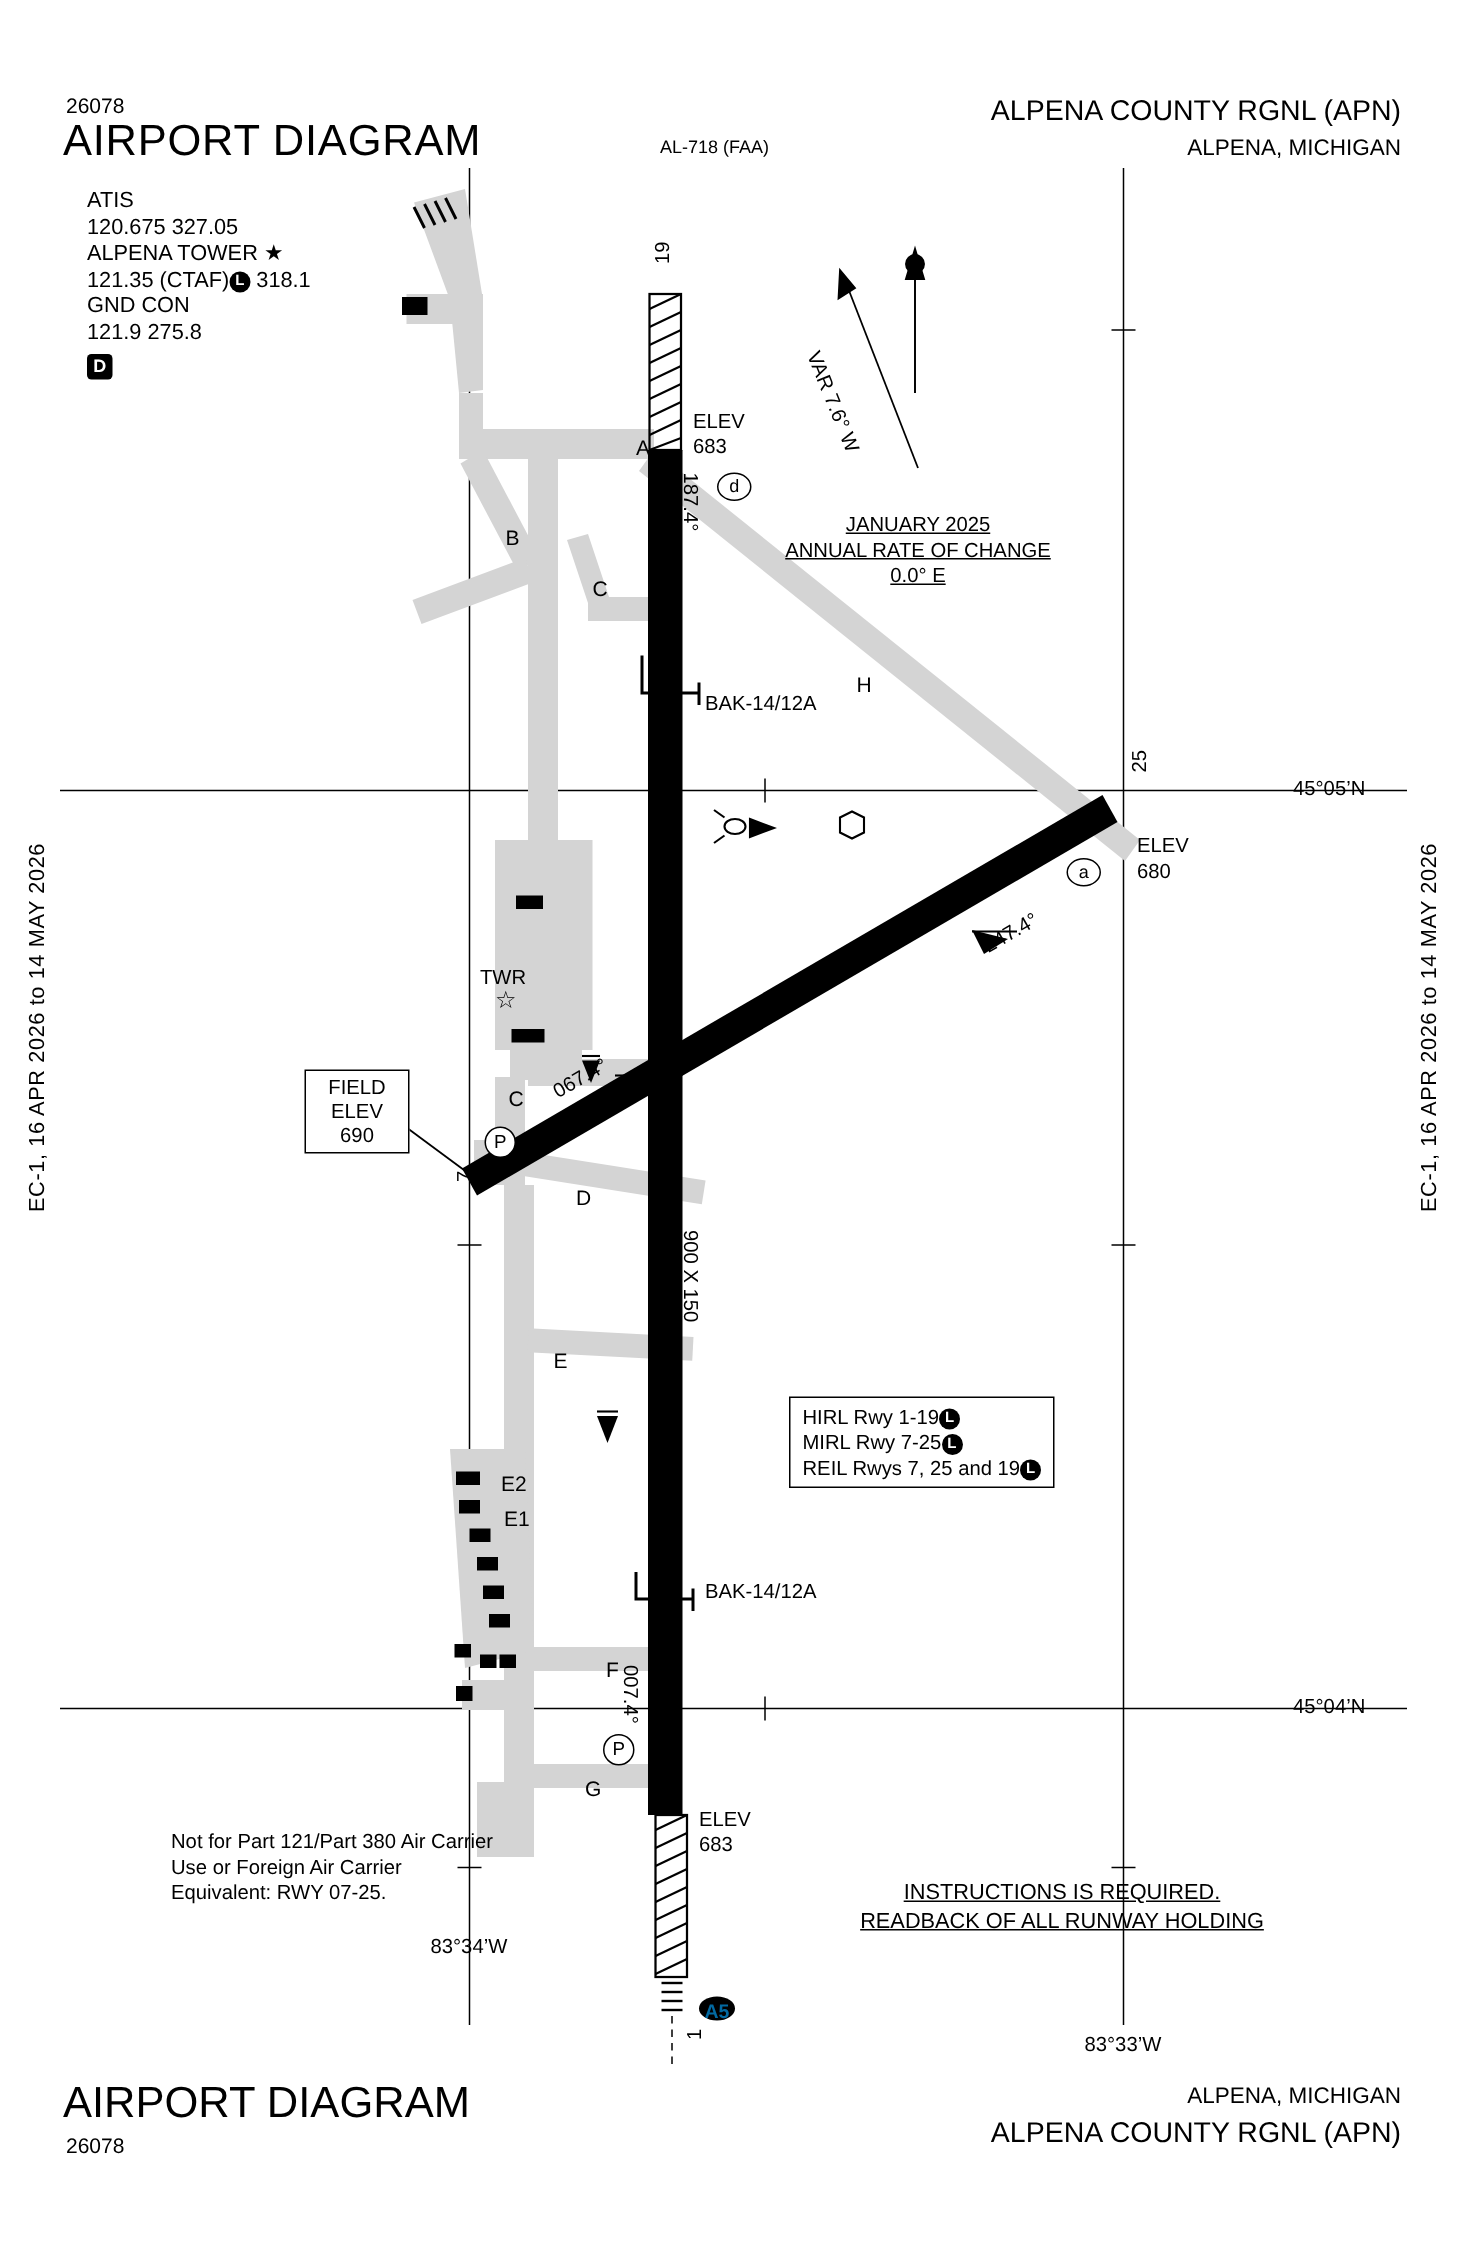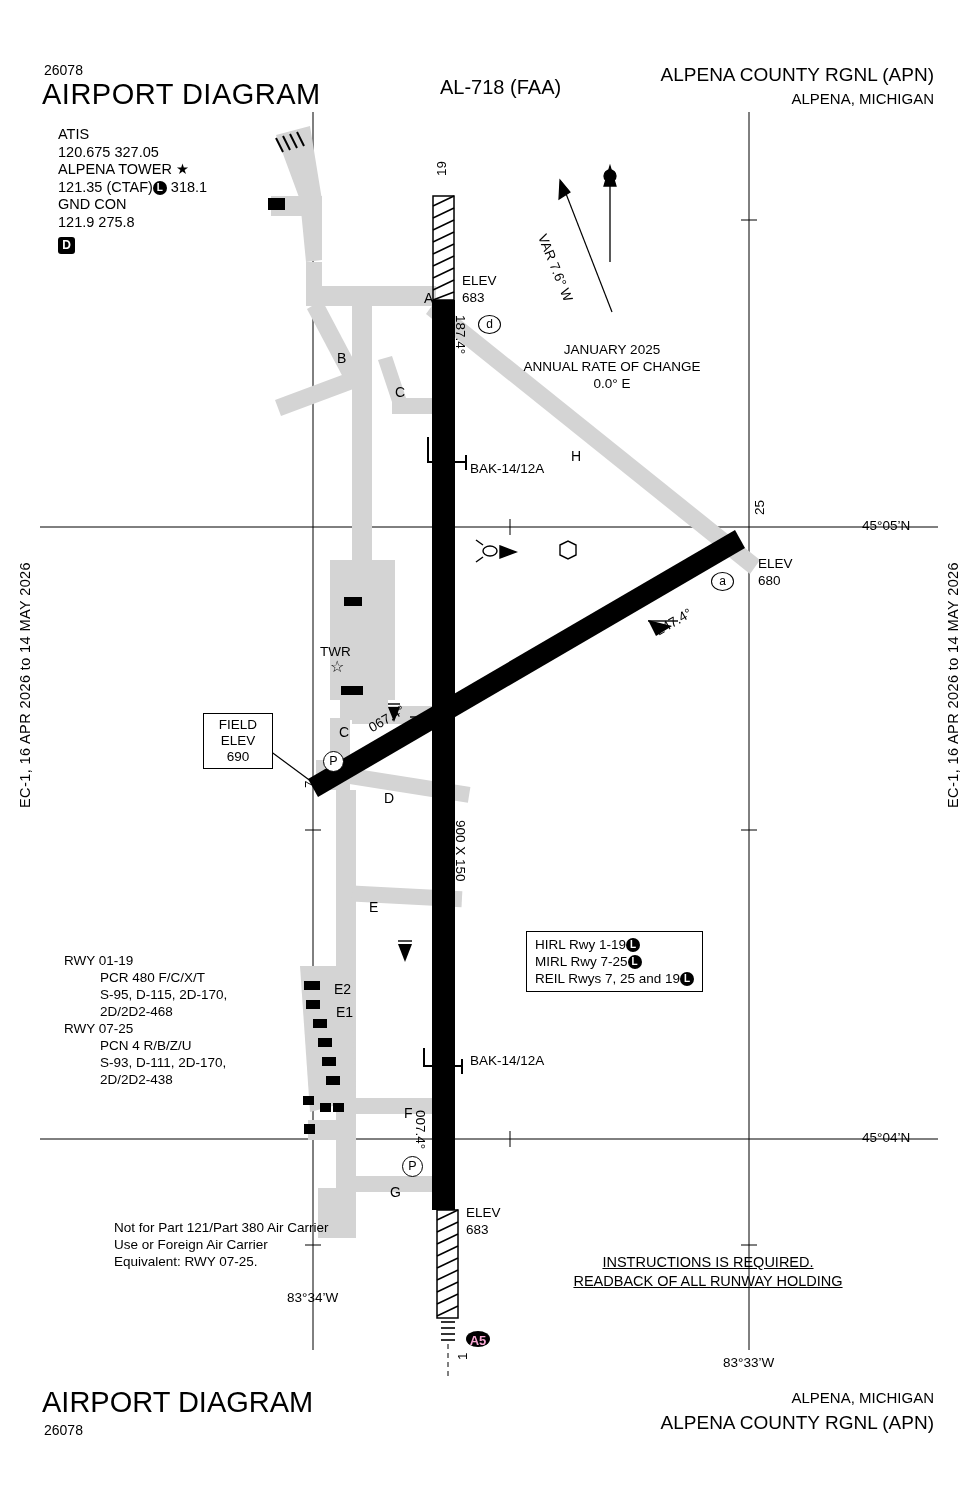--- a/index.html
+++ b/index.html
@@ -29,22 +29,22 @@
   .hdr-num {
     left: 44px; top: 62px;
     font-size: 14px;
   }
   .hdr-title {
     left: 42px; top: 78px;
     font-size: 29px;
     letter-spacing: 0.5px;
   }
   .hdr-alnum {
-    left: 440px; top: 76px;
-    font-size: 20px;
+    left: 440px; top: 91px;
+    font-size: 12px;
     text-align: center;
   }
   .hdr-right1 {
     right: 44px; top: 64px;
     font-size: 19px;
     text-align: right;
   }
   .hdr-right2 {
     right: 44px; top: 90px;
     font-size: 15px;
@@ -170,21 +170,21 @@
     border: 1.4px solid #000;
     border-radius: 50%;
     width: 21px; height: 17px;
     text-align: center;
     font-size: 12px;
     line-height: 17px;
     background: #fff;
   }
   .blk-oval {
     background: #000;
-    color: #f9a8d4;
+    color: #0369a1;
     border-radius: 50%;
     width: 24px; height: 16px;
     text-align: center;
     font-size: 13px;
     line-height: 19px;
     font-weight: bold;
   }
 
   .caution {
     left: 478px; top: 1253px;
@@ -205,20 +205,21 @@
     left: 64px; top: 952px;
     font-size: 13.5px;
     line-height: 17px;
   }
   .varinfo {
     left: 512px; top: 341px;
     font-size: 13.5px;
     line-height: 17px;
     text-align: center;
     width: 200px;
+    text-decoration: underline;
   }
   .coordlbl { font-size: 13.5px; }
 </style>
 </head>
 <body>
 
 <div class="page">
 
   <svg class="abs map" width="978" height="1500" viewBox="0 0 978 1500">
 
@@ -496,30 +497,20 @@
       <span>HIRL Rwy 1-19</span><span class="circ-l">L</span>
     </div>
     <div class="nowrap">
       <span>MIRL Rwy 7-25</span><span class="circ-l">L</span>
     </div>
     <div class="nowrap">
       <span>REIL Rwys 7, 25 and 19</span><span class="circ-l">L</span>
     </div>
   </div>
 
-  <div class="abs pcr-block">
-    <div>RWY 01-19</div>
-    <div style="margin-left:36px;">PCR 480 F/C/X/T</div>
-    <div style="margin-left:36px;">S-95, D-115, 2D-170,</div>
-    <div style="margin-left:36px;">2D/2D2-468</div>
-    <div>RWY 07-25</div>
-    <div style="margin-left:36px;">PCN 4 R/B/Z/U</div>
-    <div style="margin-left:36px;">S-93, D-111, 2D-170,</div>
-    <div style="margin-left:36px;">2D/2D2-438</div>
-  </div>
 
   <div class="abs notepart">
     <div>Not for Part 121/Part 380 Air Carrier</div>
     <div>Use or Foreign Air Carrier</div>
     <div>Equivalent: RWY 07-25.</div>
   </div>
 
   <div class="abs caution">
     <div class="u">INSTRUCTIONS IS REQUIRED.</div>
     <div class="u">READBACK OF ALL RUNWAY HOLDING</div>

